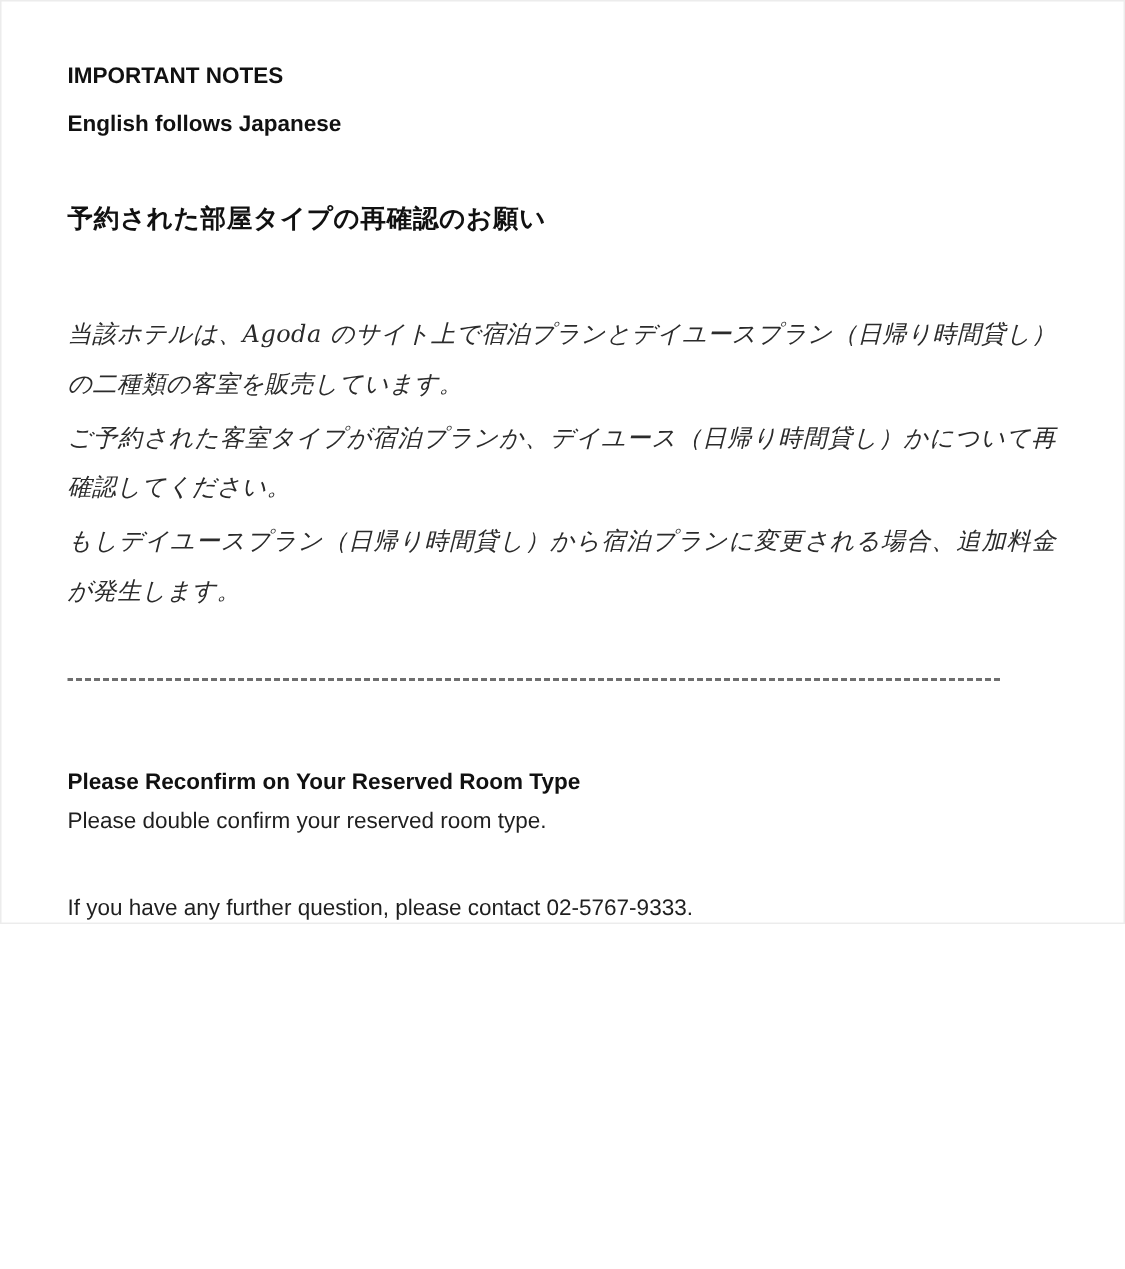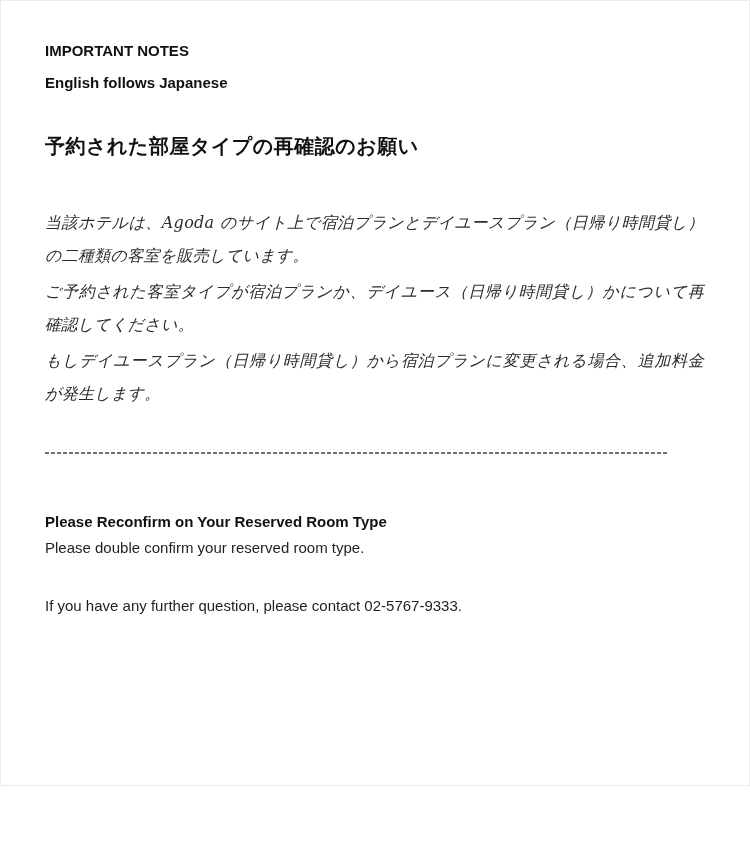--- a/index.html
+++ b/index.html
@@ -3,21 +3,21 @@
 <meta charset="utf-8">
 <style>
   html, body {
     margin: 0;
     padding: 0;
     background: #ffffff;
   }
   .page {
     position: relative;
     width: 750px;
-    height: 786px;
+    height: 616px;
     box-sizing: border-box;
     background: #ffffff;
     border: 1px solid #ececec;
     padding: 40px 45px 0 44px;
     overflow: hidden;
     font-family: "Liberation Sans", sans-serif;
     color: #1f1f1f;
   }
   .doc-title {
     margin: 0;
@@ -30,21 +30,21 @@
   .doc-subtitle {
     margin: 12px 0 0;
     font-size: 15px;
     line-height: 20px;
     font-weight: bold;
     color: #111111;
     font-family: "Liberation Sans", sans-serif;
   }
   .jp-heading {
     margin: 41px 0 0;
-    font-size: 20px;
+    font-size: 17px;
     line-height: 24px;
     font-weight: bold;
     color: #111111;
     font-family: "DejaVu Sans", sans-serif;
     letter-spacing: 0.5px;
   }
   .jp-para {
     margin: 3px 0 0;
     font-size: 16px;
     line-height: 33px;

